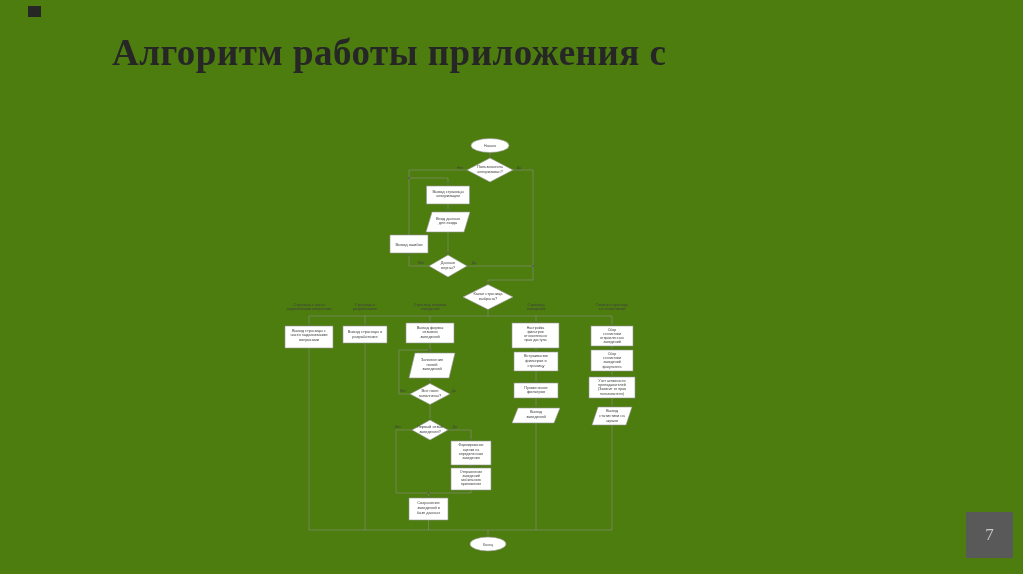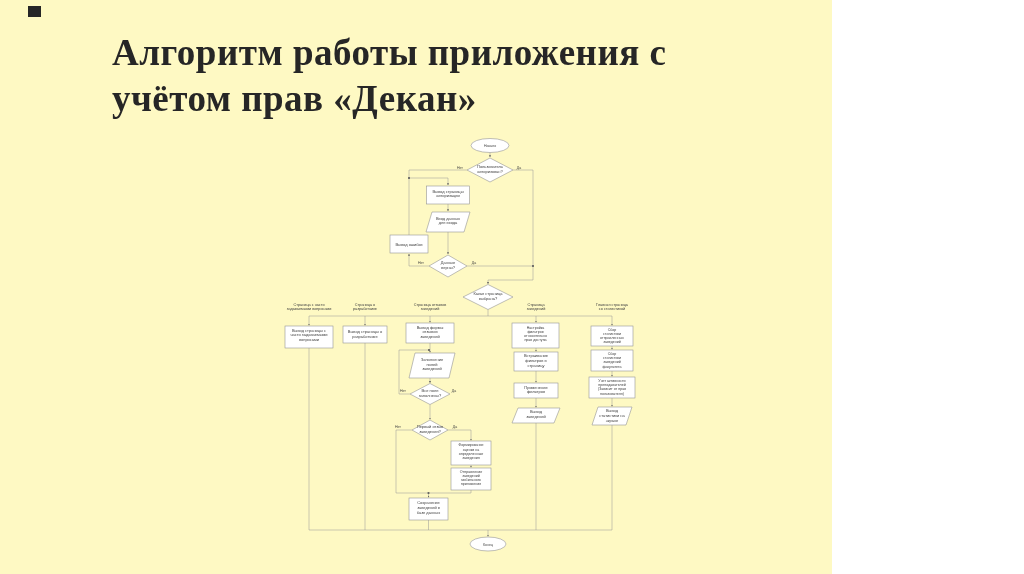--- a/index.html
+++ b/index.html
@@ -1,16 +1,16 @@
 <!DOCTYPE html>
 <html><head>
 <meta charset="utf-8">
 <style>
   html,body{margin:0;padding:0;background:#fff;}
-  .slide{position:relative;width:832px;height:574px;background:#fef9c3;overflow:hidden;
+  .slide{position:relative;width:1023px;height:574px;background:#4d7c0f;overflow:hidden;
          font-family:"Liberation Sans",sans-serif;}
   .corner-square{position:absolute;left:28px;top:6px;width:13px;height:11px;background:#262626;}
   .title{position:absolute;left:112px;top:30px;margin:0;width:760px;
          font-family:"Liberation Serif",serif;font-weight:700;color:#262626;
          font-size:37px;line-height:1.24;letter-spacing:0.5px;}
   .page-number-box{position:absolute;left:966px;top:512px;width:47px;height:46px;background:#595959;
          display:flex;align-items:center;justify-content:center;
          font-family:"Liberation Serif",serif;font-size:17px;color:#c9c9c9;}
   svg.flowchart{position:absolute;left:270px;top:130px;width:400px;height:435px;}
   .node{fill:#ffffff;stroke:#949494;stroke-width:0.6;}
@@ -22,21 +22,21 @@
   .t35{font-size:3.5px;}
   .hdr{font-size:3.8px;fill:#404040;}
   .lbl{font-size:3.5px;fill:#404040;}
 </style>
 </head>
 <body>
 
 <div class="slide">
   <div class="corner-square"></div>
 
-  <h1 class="title"><span>Алгоритм работы приложения с</span><br><span>учётом прав «Декан»</span></h1>
+  <h1 class="title"><span>Алгоритм работы приложения с</span><br></h1>
 
   <svg class="flowchart" viewBox="270 130 400 435">
     <defs>
       <marker id="arr" viewBox="0 0 4 4" refX="3.5" refY="2" markerWidth="4" markerHeight="4" orient="auto">
         <path d="M0,0 L4,2 L0,4 z" fill="#5a5a5a"></path>
       </marker>
     </defs>
 
     <path class="ln" d="M490,152.5 L490,157" marker-end="url(#arr)"></path>
     <path class="ln" d="M467,170 L409,170 L409,178 L448,178 L448,185" marker-end="url(#arr)"></path>

